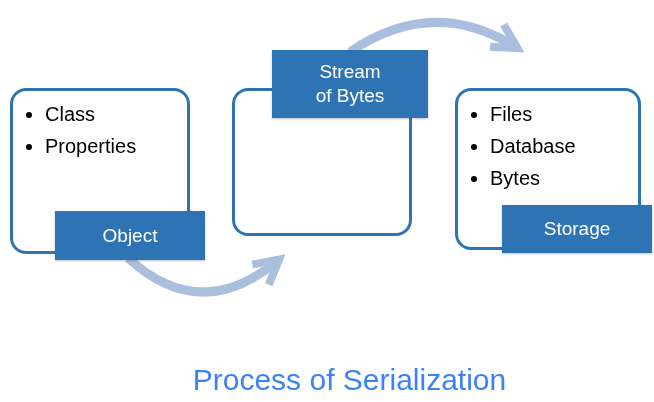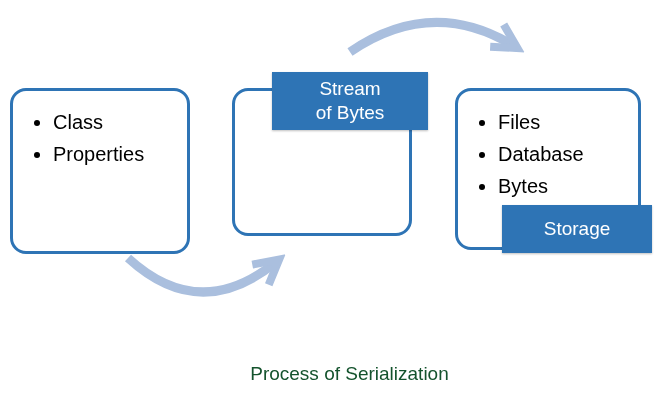--- a/index.html
+++ b/index.html
@@ -17,52 +17,52 @@
     position:absolute;
     background:#fff;
     border:3px solid var(--shape-blue);
     border-radius:16px;
     box-sizing:border-box;
   }
   .frame-left  {left:10px;  top:88px; width:180px; height:166px;}
   .frame-mid   {left:232px; top:88px; width:180px; height:148px;}
   .frame-right {left:455px; top:88px; width:186px; height:162px;}
   .bullets{
-    margin:8px;
+    margin:0;
     padding:12px 4px 0 32px;
     font-size:20px;
     color:#000;
     list-style:disc;
   }
   .bullets li{margin-bottom:9px;}
   .label{
     position:absolute;
     background:var(--shape-blue);
     color:#fff;
     display:flex;align-items:center;justify-content:center;
     text-align:center;
     font-size:19px;line-height:1.25;
     box-sizing:border-box;
     z-index:3;
     box-shadow:0 1px 2px rgba(0,0,0,0.25);
   }
   .label-object {left:55px;  top:211px; width:150px; height:49px;}
-  .label-stream {left:272px; top:72px;  width:156px; height:58px; padding:0 38px;}
+  .label-stream {left:272px; top:50px;  width:156px; height:68px; padding:0 38px;}
   .label-storage{left:494px; top:205px; width:150px; height:48px;margin-left:8px;}
   .arrows{
     position:absolute;left:0;top:0;width:654px;height:402px;
     pointer-events:none;
     z-index:2;
   }
   .title{
     position:absolute;
     left:45px;right:0;top:363px;
     text-align:center;
-    font-size:19px;
-    color:#14532d;
+    font-size:30px;
+    color:#3b82f6;
   }
 </style>
 </head>
 <body>
 
 <div class="canvas">
 
   <svg class="arrows" viewBox="0 0 654 402" xmlns="http://www.w3.org/2000/svg">
     <defs>
       <marker id="chev" markerUnits="userSpaceOnUse" markerWidth="36" markerHeight="36" refX="24" refY="17" orient="auto">
@@ -72,20 +72,21 @@
     <path d="M128,258 Q200,324 276,262" fill="none" style="stroke:var(--arrow-blue);" stroke-width="9" marker-end="url(#chev)"></path>
     <path d="M350,52 Q432,-4 514,46" fill="none" style="stroke:var(--arrow-blue);" stroke-width="9" marker-end="url(#chev)"></path>
   </svg>
 
   <div class="frame frame-left">
     <ul class="bullets">
       <li>Class</li>
       <li>Properties</li>
     </ul>
   </div>
+  <div class="label label-object">Object</div>
 
   <div class="frame frame-mid"></div>
   <div class="label label-stream">Stream of Bytes</div>
 
   <div class="frame frame-right">
     <ul class="bullets">
       <li>Files</li>
       <li>Database</li>
       <li>Bytes</li>
     </ul>

